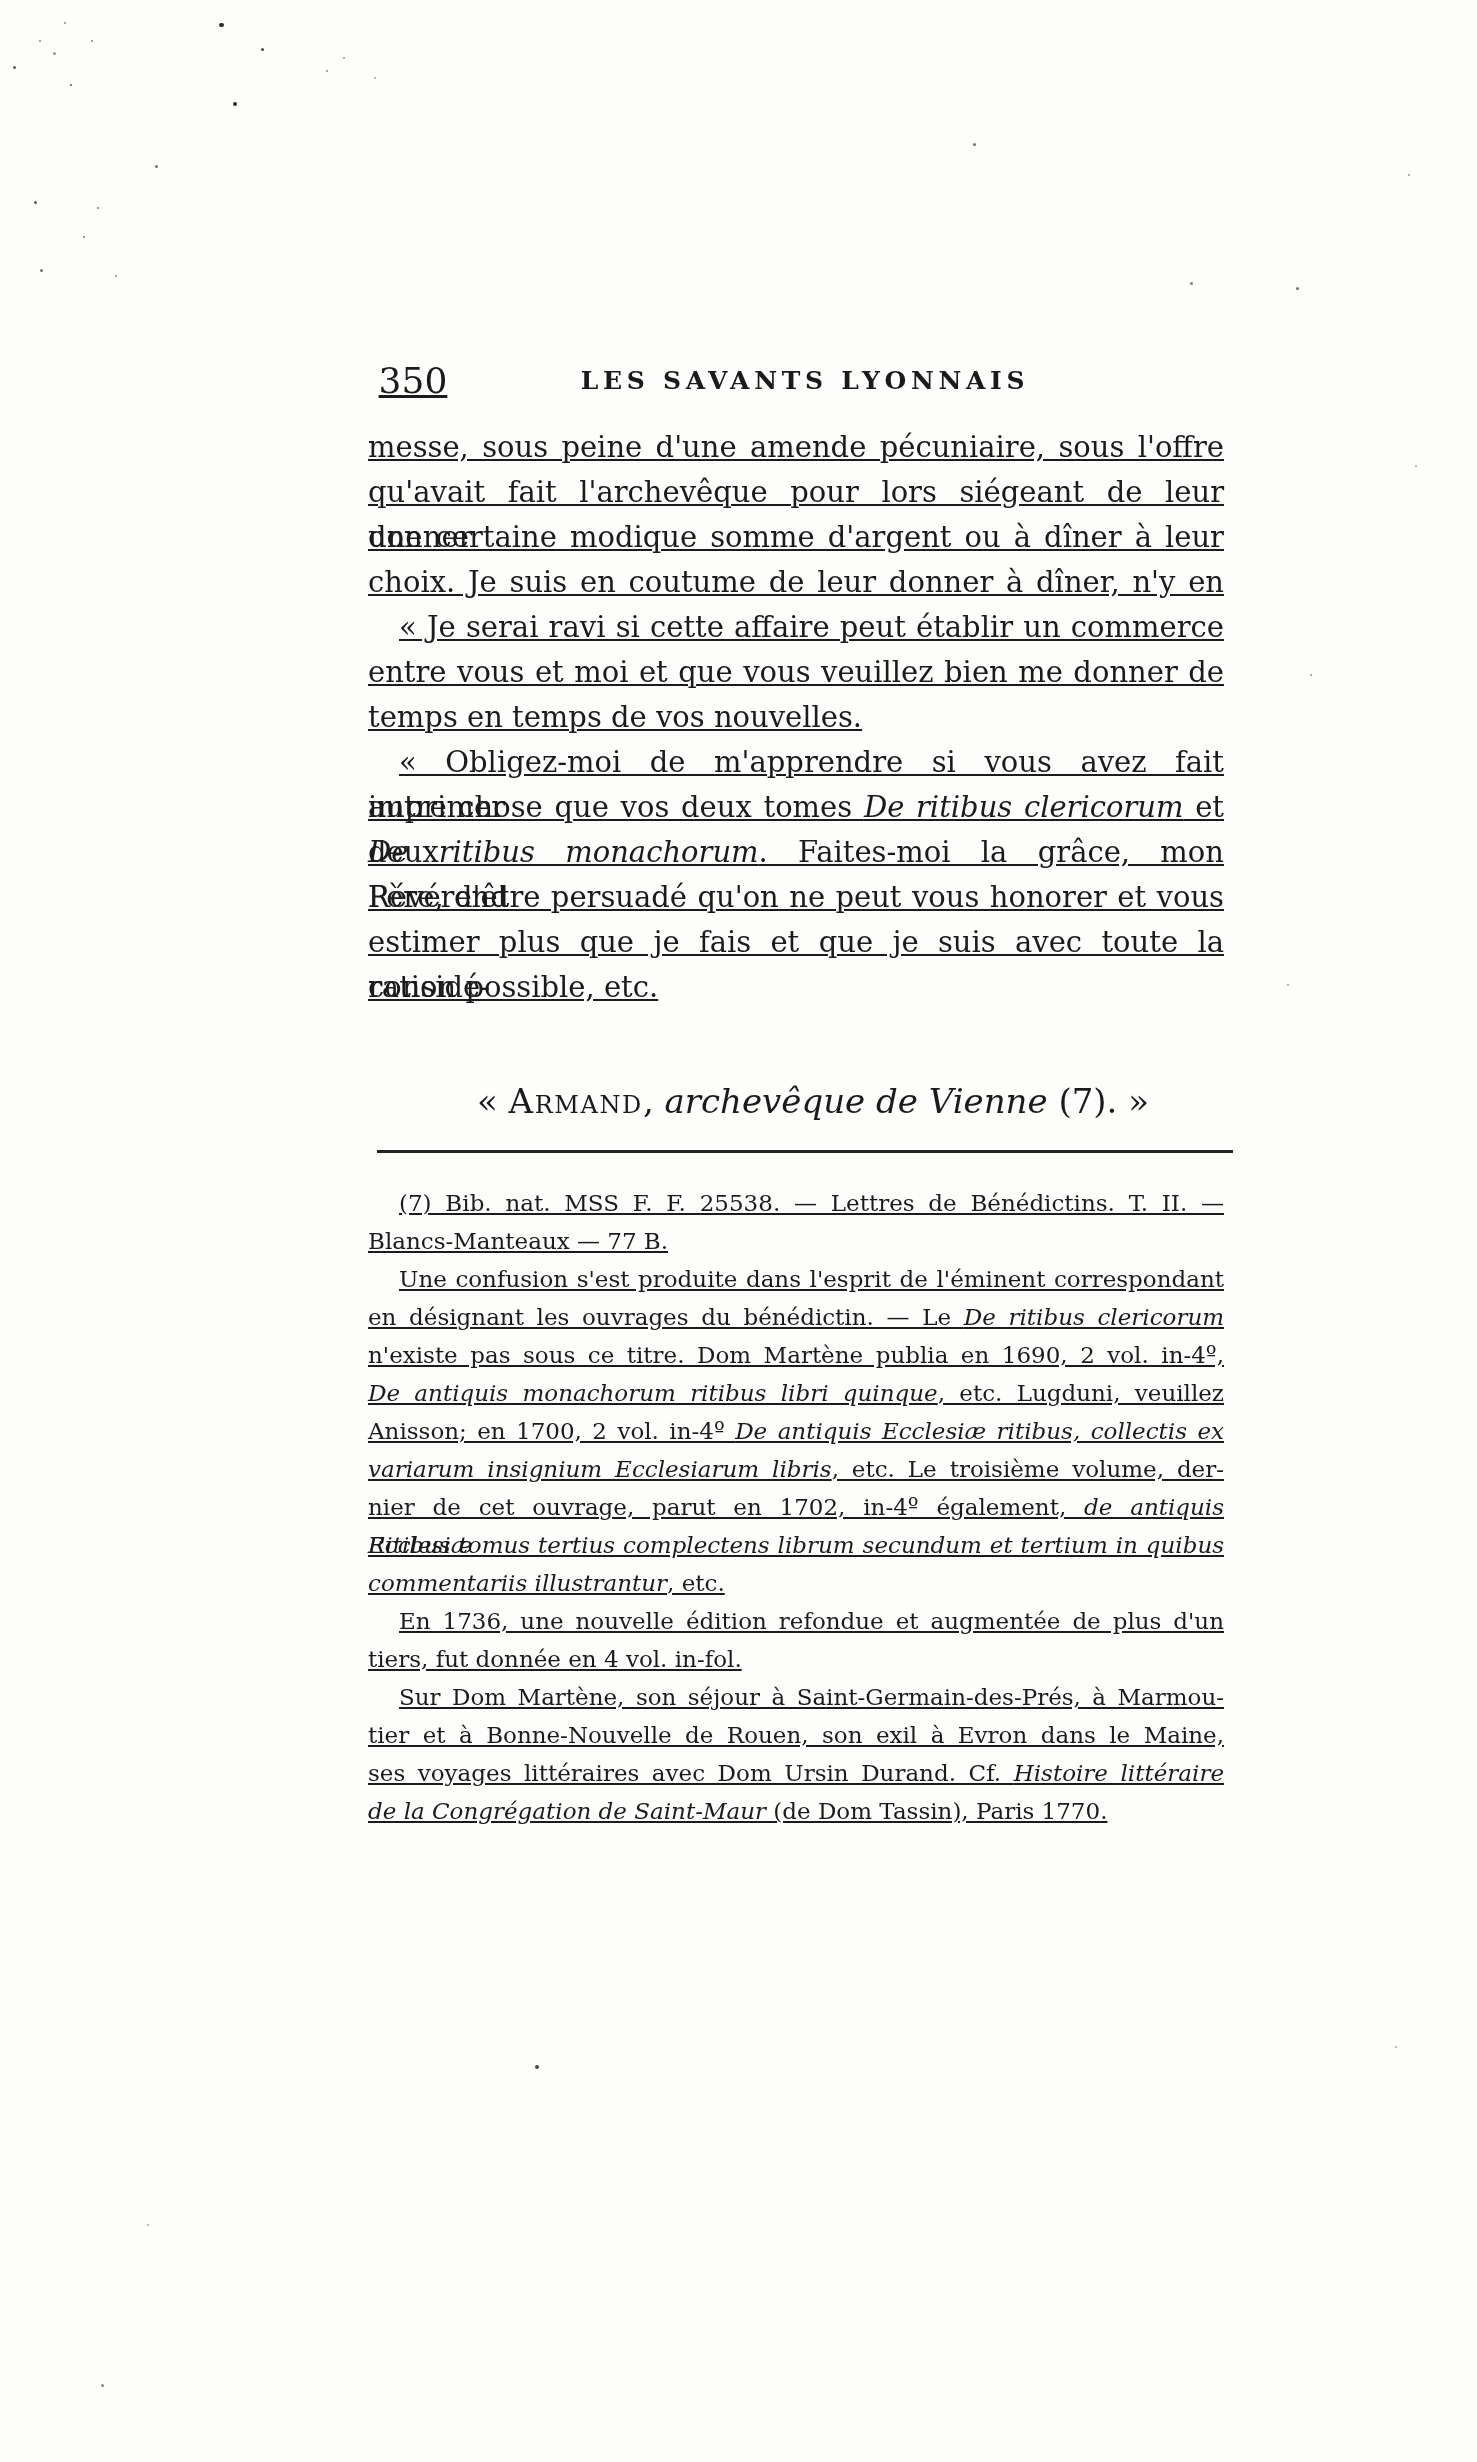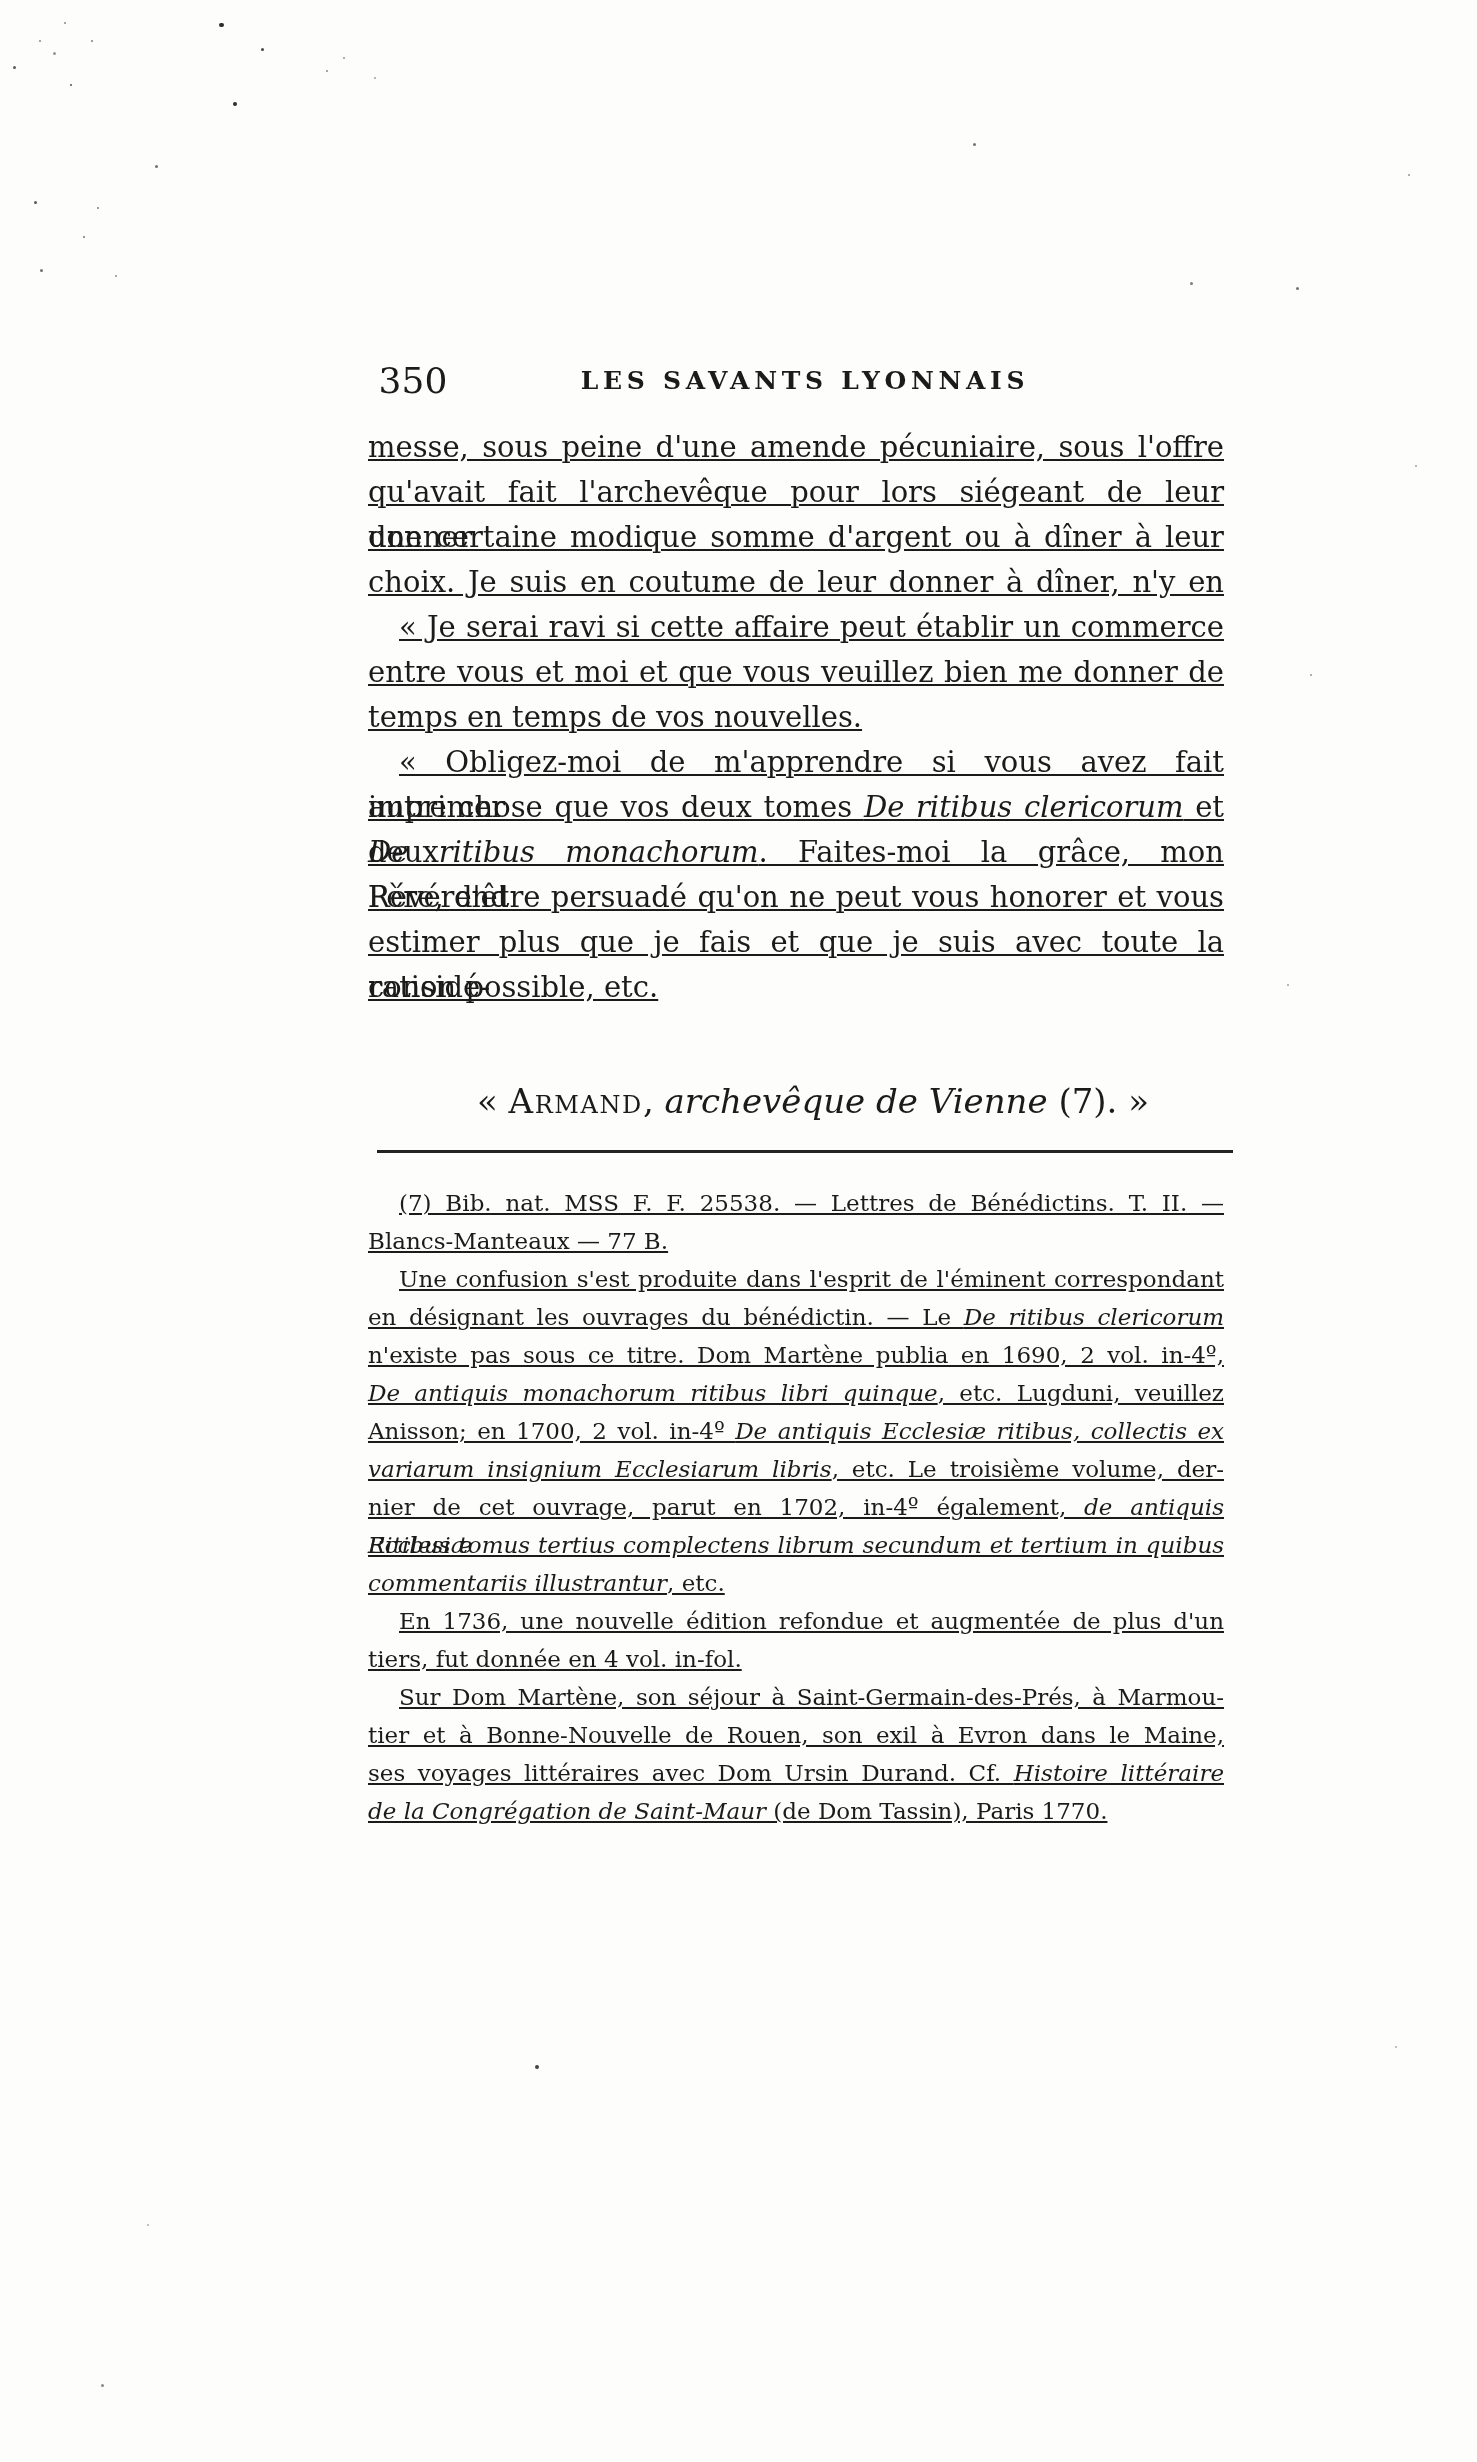--- a/index.html
+++ b/index.html
@@ -6,21 +6,21 @@
   body{
     width:1477px;height:2462px;position:relative;
     background:#fdfdfc;
     font-family:"DejaVu Serif","Liberation Serif",serif;
     color:#1b1b1b;
     overflow:hidden;
   }
   .page{position:absolute;inset:0;}
   
   .header{position:absolute;top:358px;left:377px;width:856px;height:43px;}
-  .pagenum{position:absolute;left:1.6px;top:4.7px;font-size:36px;line-height:36px;}
+  .pagenum{position:absolute;left:1.6px;top:4.7px;font-size:36px;line-height:36px;text-decoration:underline;}
   .runtitle{
     position:absolute;left:0;right:0;top:9.3px;text-align:center;
     font-size:25px;line-height:28px;letter-spacing:4.7px;font-weight:600;
   }
   
   .textcol{position:absolute;left:368px;width:856px;text-decoration:underline;}
   .body-block{top:425px;font-size:29px;}
   .body-block .tl{height:45px;line-height:45px;}
   .foot-block{top:1184px;font-size:23px;}
   .foot-block .tl{height:38px;line-height:38px;}

